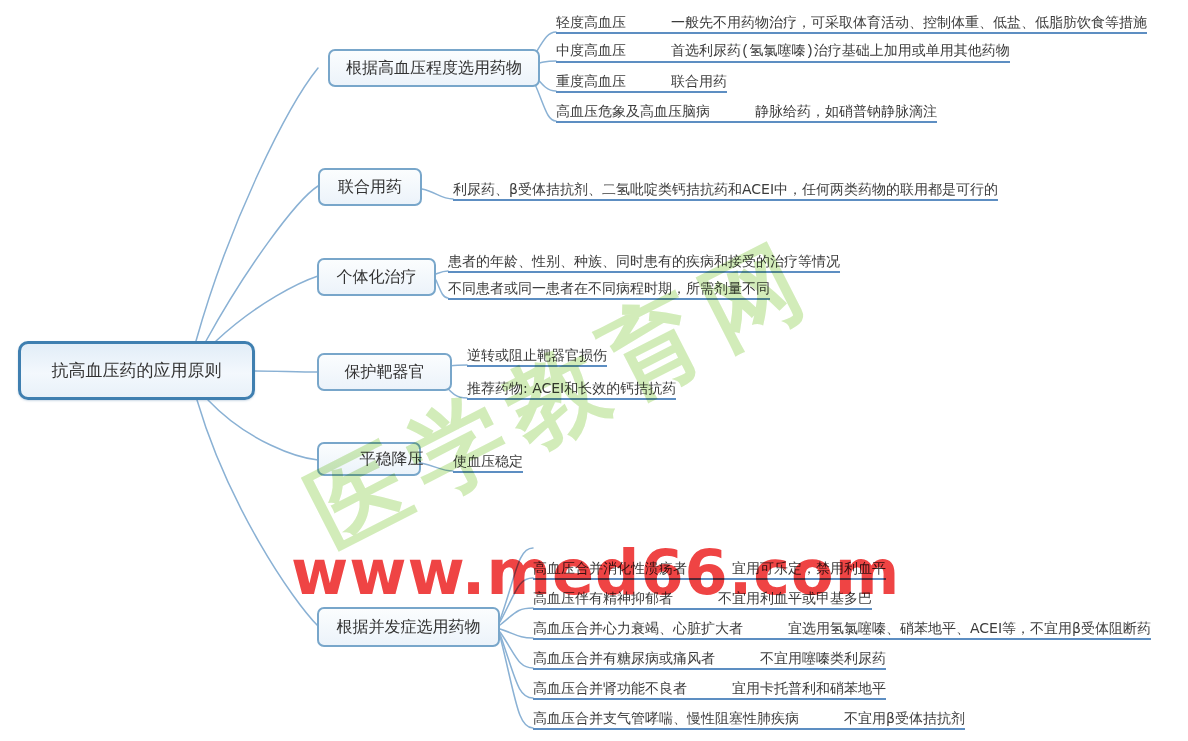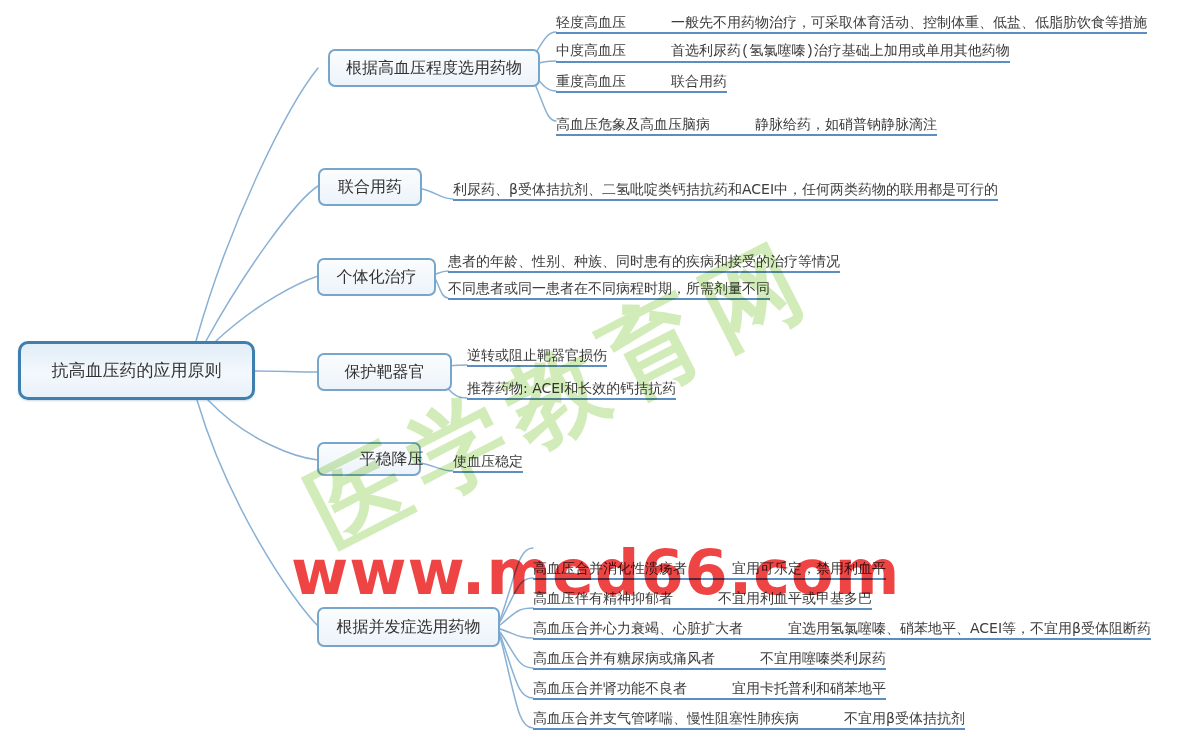--- a/index.html
+++ b/index.html
@@ -89,21 +89,21 @@
 
   <div class="leaf" style="left:556px;top:14px;">
     <span>轻度高血压</span><span class="desc-gap">一般先不用药物治疗，可采取体育活动、控制体重、低盐、低脂肪饮食等措施</span>
   </div>
   <div class="leaf" style="left:556px;top:43px;font-family:Liberation Mono, monospace;">
     <span>中度高血压</span><span class="desc-gap">首选利尿药(氢氯噻嗪)治疗基础上加用或单用其他药物</span>
   </div>
   <div class="leaf" style="left:556px;top:73px;">
     <span>重度高血压</span><span class="desc-gap">联合用药</span>
   </div>
-  <div class="leaf" style="left:556px;top:103px;margin-top:13px;">
+  <div class="leaf" style="left:556px;top:103px;">
     <span>高血压危象及高血压脑病</span><span class="desc-gap">静脉给药，如硝普钠静脉滴注</span>
   </div>
 
   <div class="leaf" style="left:453px;top:181px;">
     <span>利尿药、β受体拮抗剂、二氢吡啶类钙拮抗药和ACEI中，任何两类药物的联用都是可行的</span>
   </div>
 
   <div class="leaf" style="left:448px;top:253px;">
     <span>患者的年龄、性别、种族、同时患有的疾病和接受的治疗等情况</span>
   </div>

